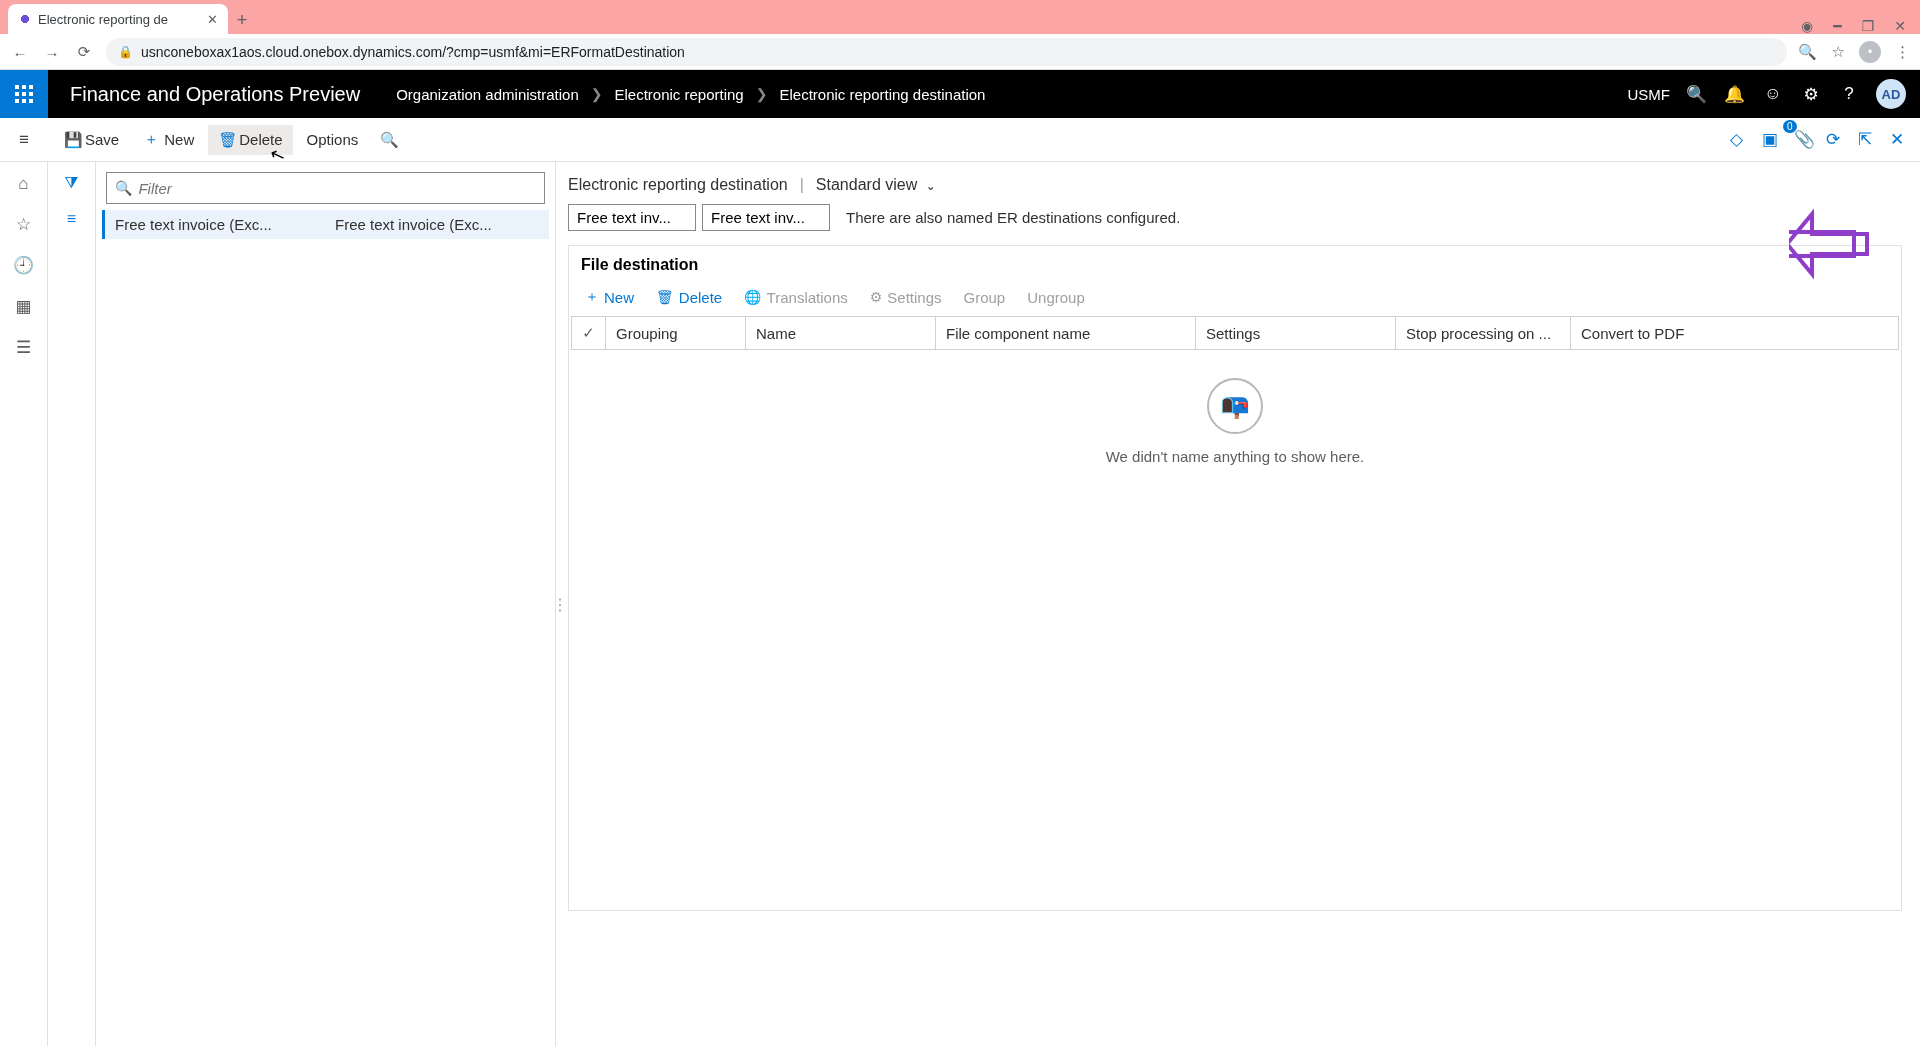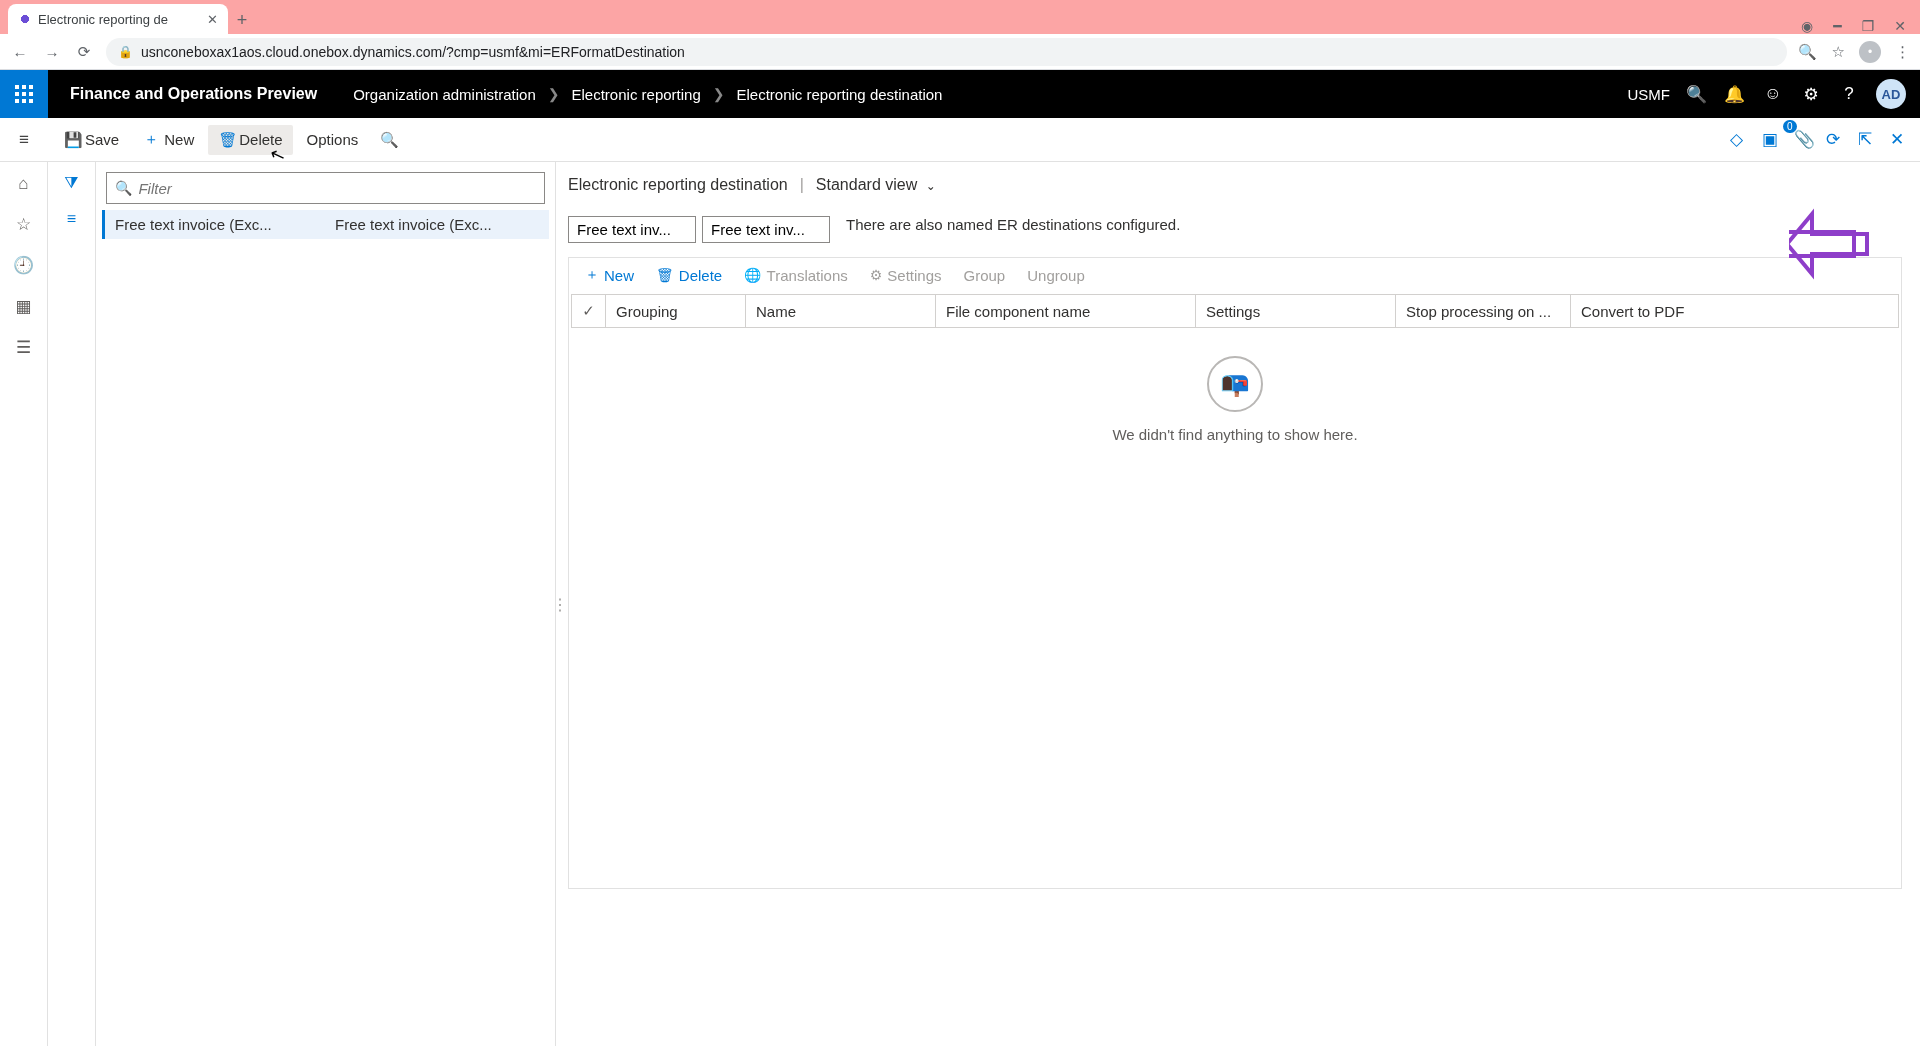--- a/index.html
+++ b/index.html
@@ -19,21 +19,21 @@
 .ct-btn { cursor: pointer; width: 20px; text-align: center; }
 .addrbar { flex: 1; display: flex; align-items: center; background: #f1f3f4; border-radius: 14px; height: 28px; padding: 0 12px; gap: 8px; font-size: 14px; color: #202124; }
 .lock { font-size: 12px; color: #5f6368; }
 .addr-right { display: flex; gap: 14px; align-items: center; color: #5f6368; }
 .avatar-chrome { width: 22px; height: 22px; border-radius: 50%; background: #bdc1c6; display: flex; align-items: center; justify-content: center; font-size: 12px; color: #fff; }
 
 
 .d365-header { height: 48px; background: #000; color: #fff; display: flex; align-items: center; font-size: 15px; }
 .waffle { width: 48px; height: 48px; background: #0078d4; display: flex; align-items: center; justify-content: center; cursor: pointer; }
 .waffle svg { width: 18px; height: 18px; }
-.brand { padding: 0 22px; font-weight: 700; font-size: 16px; }
+.brand { padding: 0 22px; font-weight: 400; font-size: 20px; }
 .bc { display: flex; align-items: center; gap: 12px; padding-left: 14px; font-size: 15px; }
 .bc-sep { color: #888; font-size: 14px; }
 .hdr-right { margin-left: auto; display: flex; align-items: center; gap: 16px; padding-right: 14px; font-size: 15px; }
 .hdr-icon { width: 22px; text-align: center; cursor: pointer; font-size: 17px; }
 .hdr-avatar { width: 30px; height: 30px; border-radius: 50%; background: #cfe4f7; color: #2b579a; display: flex; align-items: center; justify-content: center; font-weight: 700; font-size: 13px; }
 
 
 .actionpane { height: 44px; border-bottom: 1px solid #e1e1e1; display: flex; align-items: center; }
 .ap-left { width: 48px; display: flex; justify-content: center; }
 .ap-ham { cursor: pointer; font-size: 17px; color: #444; }
@@ -63,21 +63,21 @@
 .listrow span { flex: 1; white-space: nowrap; overflow: hidden; text-overflow: ellipsis; }
 
 .dragbar { width: 8px; display: flex; align-items: center; justify-content: center; color: #a19f9d; cursor: col-resize; }
 
 .mainpane { flex: 1; padding: 10px 18px 10px 4px; position: relative; }
 .viewrow { display: flex; align-items: center; gap: 12px; font-size: 16px; color: #323130; padding: 4px 0 10px 0; }
 .viewrow .sep { color: #a19f9d; }
 .viewrow .caret { font-size: 12px; margin-left: 4px; }
 
 .ref-label { font-size: 14px; color: #323130; margin-bottom: 4px; }
-.ref-row { display: flex; gap: 6px; margin-bottom: 14px; margin-top: 12px; }
+.ref-row { display: flex; align-items: center; gap: 6px; margin-bottom: 14px; }
 .ref-cell { border: 1px solid #8a8886; padding: 4px 8px; font-size: 15px; width: 128px; white-space: nowrap; overflow: hidden; text-overflow: ellipsis; }
 .ref-info { font-size: 15px; color: #323130; margin-left: 10px; }
 
 .section-frame { border: 1px solid #e1e1e1; }
 .section-title { font-size: 16px; font-weight: 600; padding: 10px 12px 6px 12px; }
 .gridbar { display: flex; align-items: center; gap: 6px; padding: 4px 8px 6px 8px; font-size: 15px; }
 .gridbar .gb { display: flex; align-items: center; gap: 5px; padding: 4px 8px; cursor: pointer; color: #323130; }
 .gridbar .gb.primary { color: #0078d4; }
 .gridbar .gb.disabled { color: #a19f9d; cursor: default; }
 .gb-ico { font-size: 14px; }
@@ -236,20 +236,21 @@
       </span>
     </div>
 
     <div class="ref-row">
       <div class="ref-cell">Free text inv...</div>
       <div class="ref-cell">Free text inv...</div>
       <div class="ref-info">There are also named ER destinations configured.</div>
     </div>
 
     <div class="section-frame">
+      <div class="section-title">File destination</div>
       <div class="gridbar">
         <div class="gb primary">
             <span class="gb-ico">＋</span>
             <span>New</span>
           </div>
         <div class="gb primary">
             <span class="gb-ico">🗑</span>
             <span>Delete</span>
           </div>
         <div class="gb disabled">
@@ -271,21 +272,21 @@
         <div class="gh chk">✓</div>
         <div class="gh c1">Grouping</div>
         <div class="gh c2">Name</div>
         <div class="gh c3">File component name</div>
         <div class="gh c4">Settings</div>
         <div class="gh c5">Stop processing on ...</div>
         <div class="gh c6">Convert to PDF</div>
       </div>
       <div class="empty-state">
         <div class="empty-ico">📭</div>
-        <div class="empty-text">We didn't find anything to show here.</div>
+        <div class="empty-text">We didn't name anything to show here.</div>
       </div>
     </div>
 
     <svg class="arrow-callout" width="80" height="160">
       <path d="M40 5 L10 55 L28 55 L28 125 L52 125 L52 55 L70 55 Z" fill="none" stroke="#8e3ec9" stroke-width="4" transform="rotate(-90 40 80) translate(0 -20)"></path>
       <path d="M70 70 L15 70 L15 50 L-10 80 L15 110 L15 90 L70 90 Z" fill="none" stroke="#8e3ec9" stroke-width="4" transform="translate(8 0)"></path>
     </svg>
   </div>
 </div>
 

